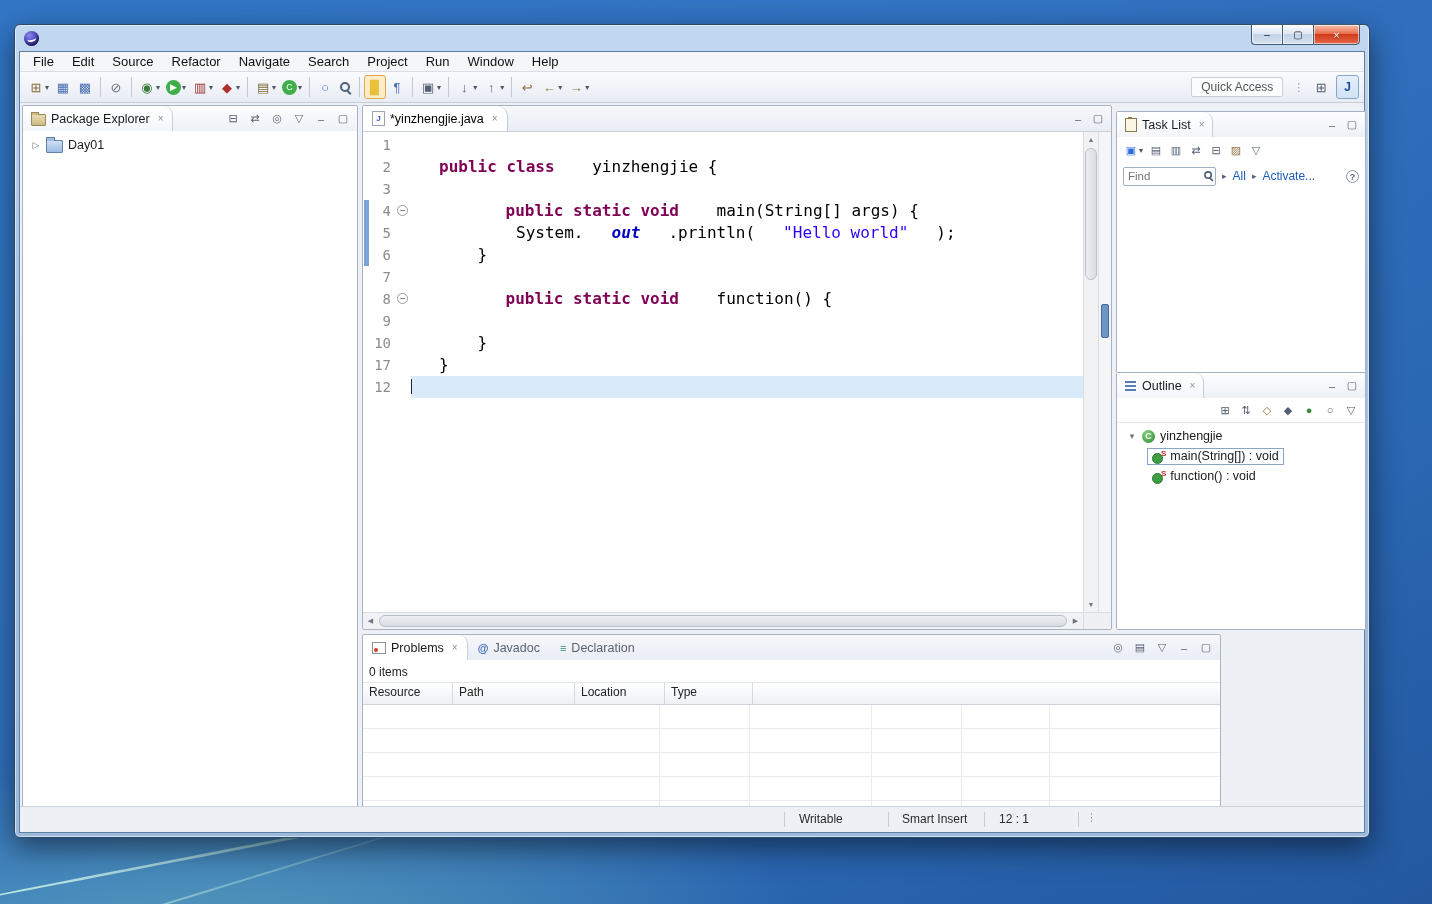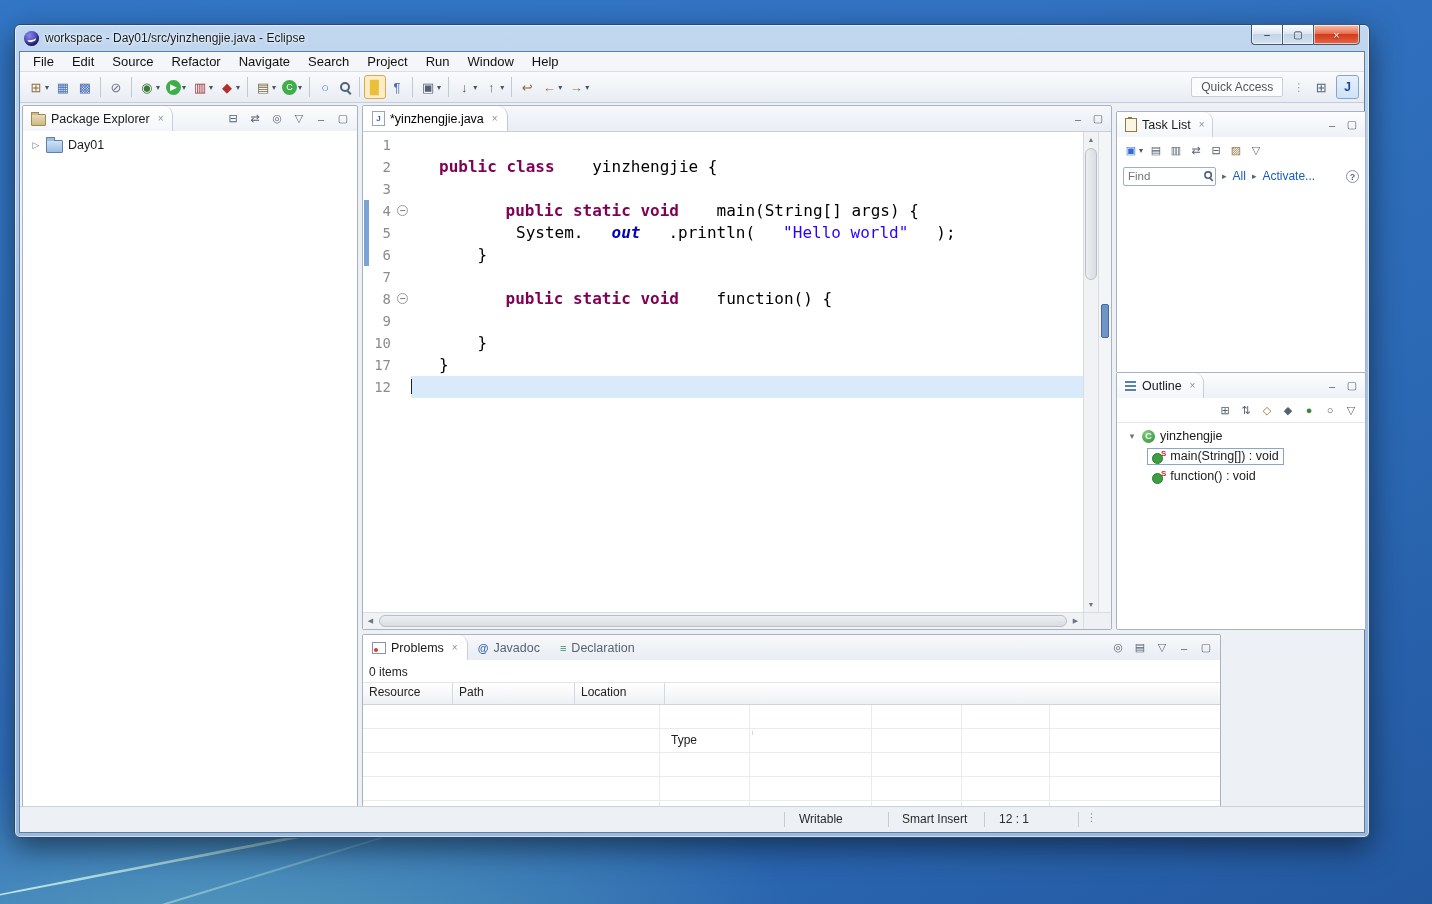--- a/index.html
+++ b/index.html
@@ -208,21 +208,20 @@
 
 <div>
   <div class="swoosh-glow"></div>
   <div class="swoosh-line1"></div>
   <div class="swoosh-line2"></div>
 
   <div class="win">
 
     <div class="titlebar">
       <span class="ecl"></span>
-      <span class="title-text">workspace - Day01/src/yinzhengjie.java - Eclipse</span>
       <div class="win-controls">
         <div class="wc min">–</div>
         <div class="wc max">▢</div>
         <div class="wc close">×</div>
       </div>
     </div>
 
     <div class="client">
 
       <div class="menubar">
@@ -617,21 +616,21 @@
                 </div>
               </div>
           </div>
           <div class="pbody">
             <div class="pcount">0 items</div>
             <div class="grid">
                 <div class="grid-header">
                   <div class="hcell" style="width: 90px;"><span>Resource</span></div>
                   <div class="hcell" style="width: 122px;"><span>Path</span></div>
                   <div class="hcell" style="width: 90px;"><span>Location</span></div>
-                  <div class="hcell" style="width: 88px; margin-top: 48px;"><span>Type</span></div>
+                  <div class="hcell" style="width: 88px;"><span>Type</span></div>
                   <div class="hcell filler"></div>
                 </div>
                 <div class="grow">
                   <div class="gcell" style="width: 297px;"></div>
                   <div class="gcell" style="width: 90px;"></div>
                   <div class="gcell" style="width: 122px;"></div>
                   <div class="gcell" style="width: 90px;"></div>
                   <div class="gcell" style="width: 88px;"></div>
                   <div class="gcell filler"></div>
                 </div>

